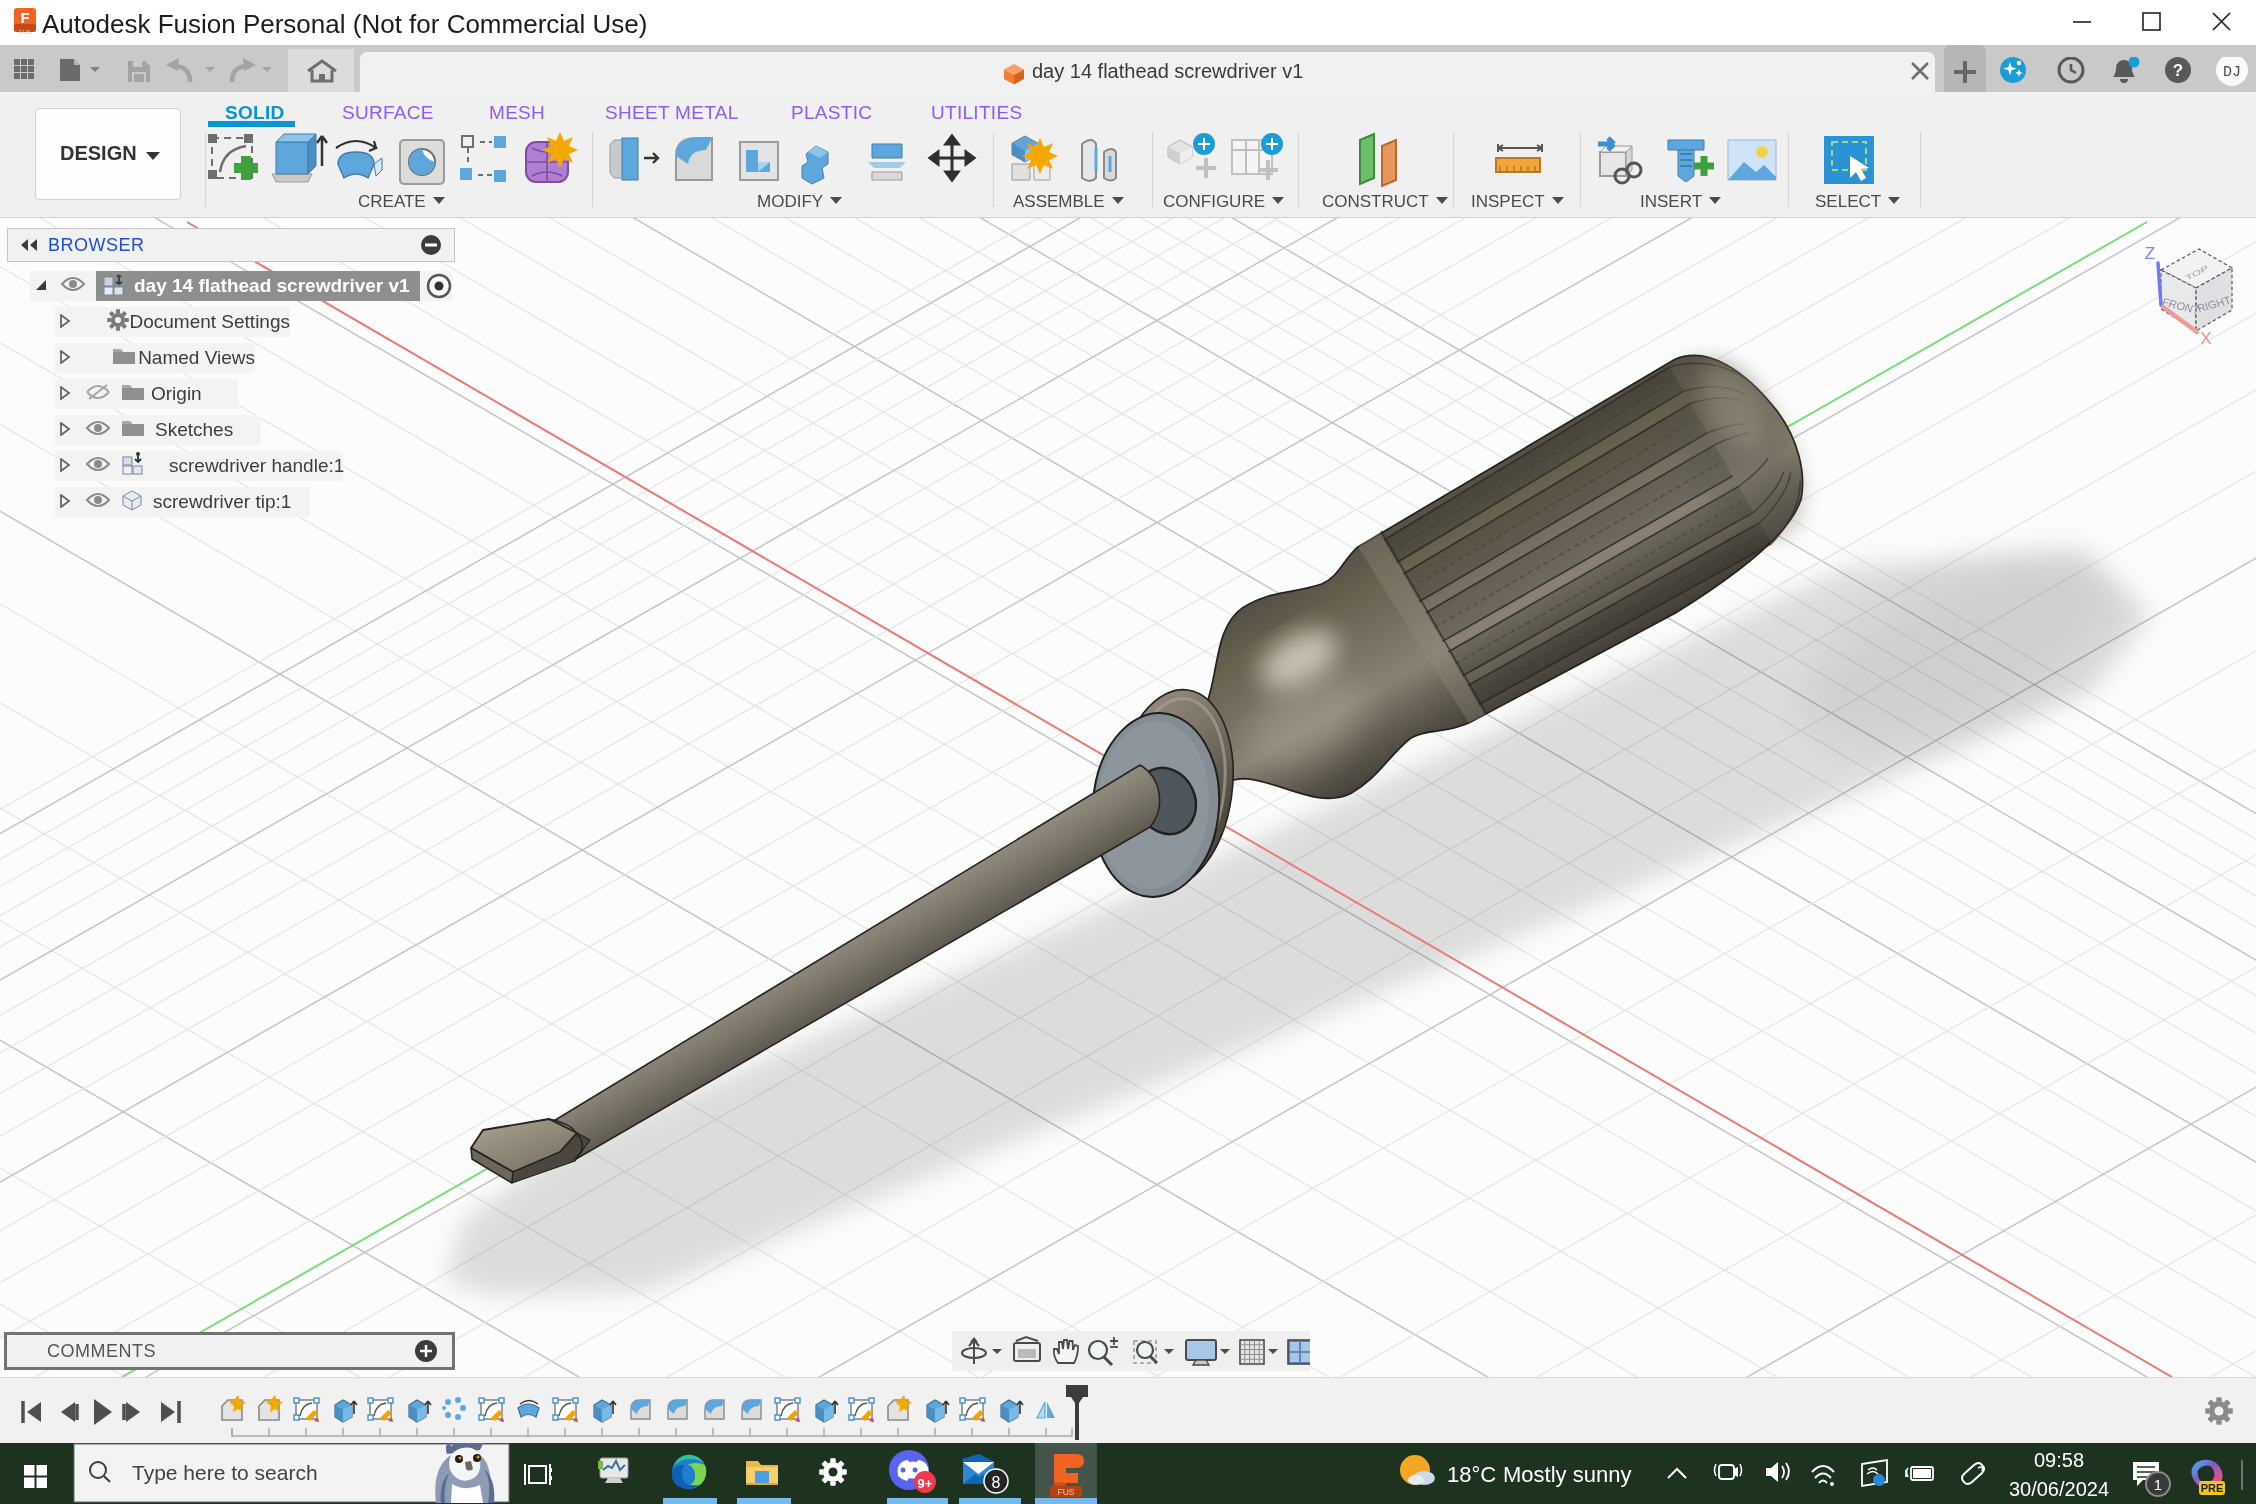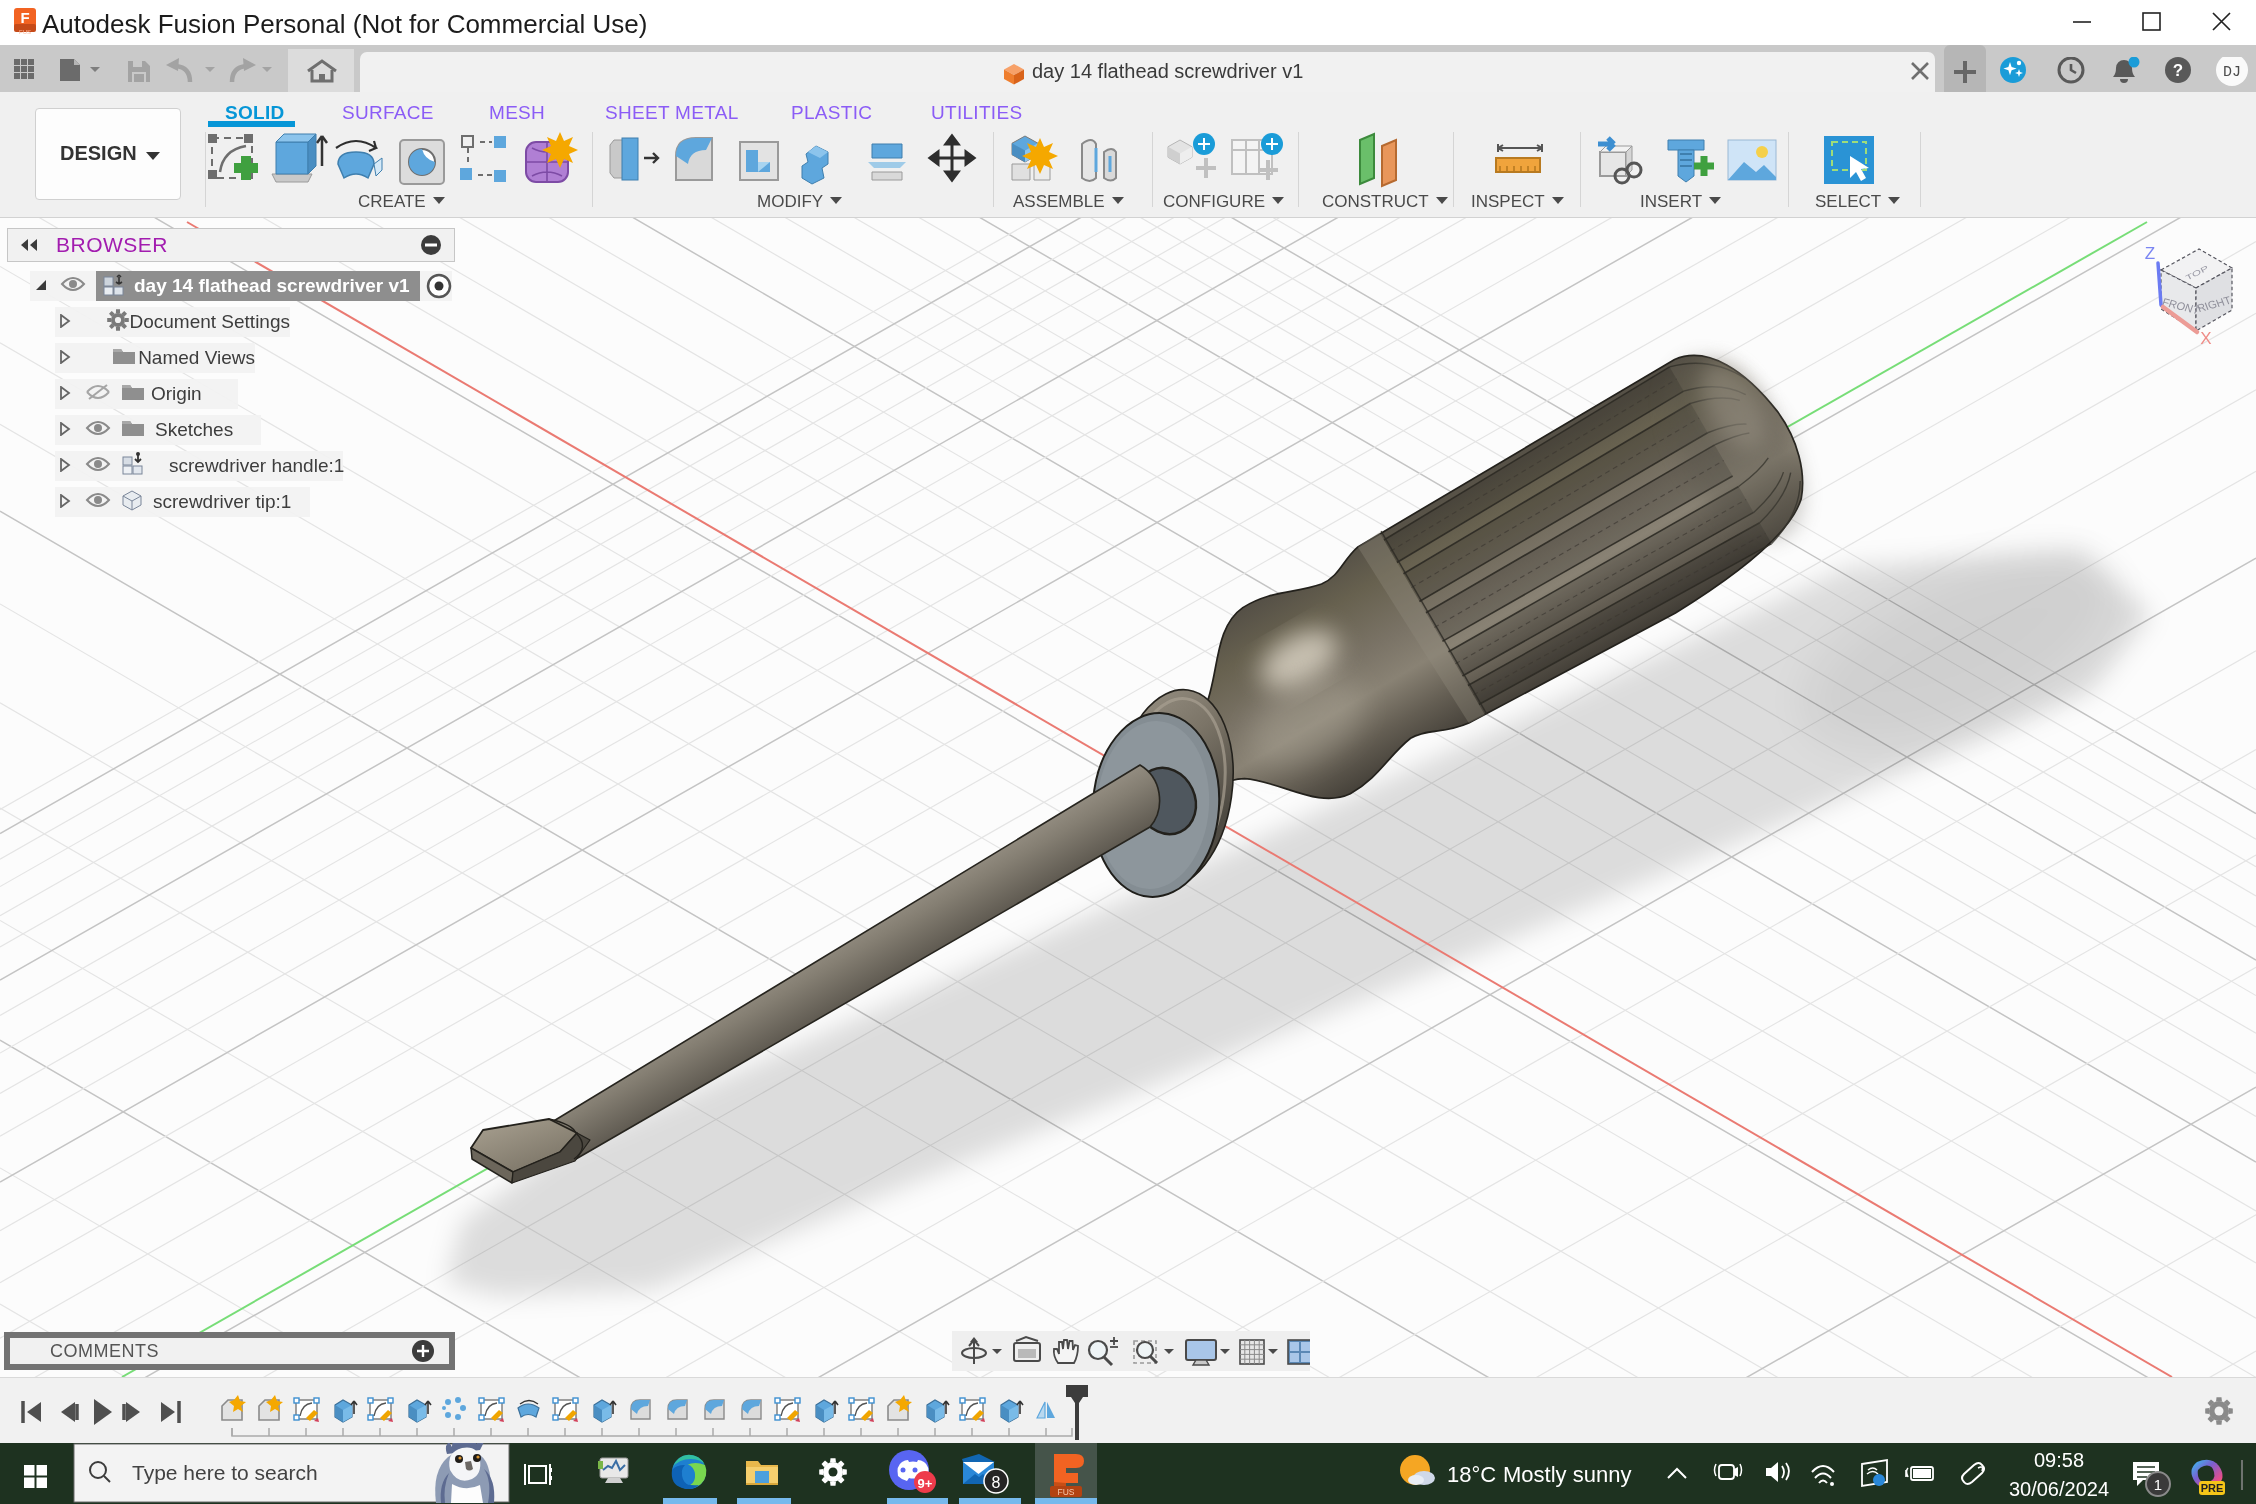--- a/index.html
+++ b/index.html
@@ -321,21 +321,21 @@
       <circle cx="1762" cy="22" r="6" fill="#f5d04a"></circle>
       <rect x="1824" y="6" width="50" height="48" fill="#2a93d5"></rect>
       <rect x="1832" y="12" width="34" height="28" fill="none" stroke="#9fdc7a" stroke-width="2" stroke-dasharray="6 4"></rect>
       <path d="M1850 26 l0 22 l6 -6 l5 9 l5 -3 l-5 -9 l8 -1 Z" fill="#fff"></path>
     </svg>
   </div>
 <div class="abs" style="left:7px;top:228px;width:448px;height:34px;background:#f1f1f1;border:1px solid #c6c6c6;display:flex;align-items:center">
 <svg style="margin-left:10px" width="22" height="14" viewBox="0 0 22 14">
       <path d="M10 1 L3 7 L10 13 Z M19 1 L12 7 L19 13 Z" fill="#3c3c3c"></path>
     </svg>
-<span style="margin-left:16px;font-size:21px;color:#a21caf;letter-spacing:0.5px">BROWSER</span>
+<span style="margin-left:8px;font-size:18px;color:#1d4ed8;letter-spacing:0.5px">BROWSER</span>
 <svg style="margin-left:auto;margin-right:12px" width="22" height="22" viewBox="0 0 22 22">
       <circle cx="11" cy="11" r="10" fill="#3c3c3c"></circle>
       <rect x="5" y="9.5" width="12" height="3" fill="#fff"></rect>
     </svg>
 </div>
 <div class="brow" style="left:30px;top:271px">
 <span style="margin-left:4px"><svg width="14" height="14" viewBox="0 0 14 14">
         <path d="M12 2 L12 12 L2 12 Z" fill="#3a3a3a"></path>
       </svg></span>
     <span style="margin-left:12px"><svg width="26" height="18" viewBox="0 0 26 18">
@@ -438,21 +438,21 @@
     <span style="margin-left:14px;width:26px"><svg width="26" height="18" viewBox="0 0 26 18">
         <path d="M2 9 Q13 -3 24 9 Q13 21 2 9 Z" fill="none" stroke="#8a8a8a" stroke-width="2"></path>
         <circle cx="13" cy="9" r="4" fill="#8a8a8a"></circle>
       </svg></span>
     <span style="margin-left:10px"><svg width="22" height="22" viewBox="0 0 22 22">
         <path d="M2 7 L11 2 L20 7 L20 16 L11 21 L2 16 Z" fill="#e8ecf0" stroke="#7a8699"></path>
         <path d="M2 7 L11 12 L20 7 M11 12 V21" fill="none" stroke="#7a8699"></path>
       </svg></span>
     <span style="margin-left:10px">screwdriver tip:1</span>
   </div>
-<div class="abs" style="left:4px;top:1332px;width:451px;height:38px;background:#f1f1f1;border:6px solid #737373;display:flex;align-items:center">
+<div class="abs" style="left:4px;top:1332px;width:451px;height:38px;background:#f1f1f1;border:3px solid #737373;display:flex;align-items:center">
 <span style="margin-left:40px;font-size:18px;color:#555;letter-spacing:0.5px">COMMENTS</span>
 <svg style="margin-left:auto;margin-right:14px" width="24" height="24" viewBox="0 0 24 24">
       <circle cx="12" cy="12" r="11" fill="#3c3c3c"></circle>
       <path d="M12 6 v12 M6 12 h12" stroke="#fff" stroke-width="2.4"></path>
     </svg>
 </div>
 <svg class="abs" style="left:952px;top:1331px" width="358" height="40" viewBox="0 0 358 40">
     <rect x="0" y="0" width="358" height="40" fill="#efefef"></rect>
     <ellipse cx="22" cy="22" rx="12" ry="5" fill="none" stroke="#4a4a4a" stroke-width="2"></ellipse>
     <path d="M22 33 v-24 m0 0 l-5 6 m5 -6 l5 6" stroke="#4a4a4a" stroke-width="2" fill="none"></path>

